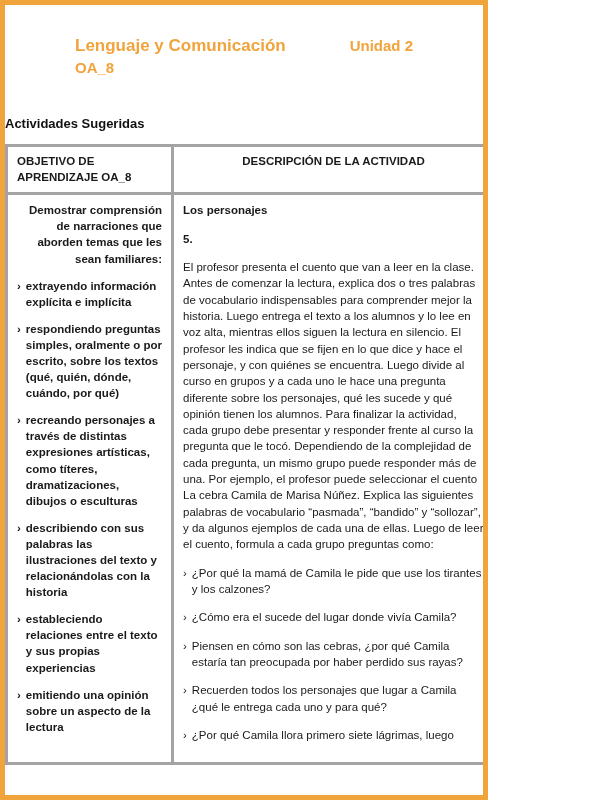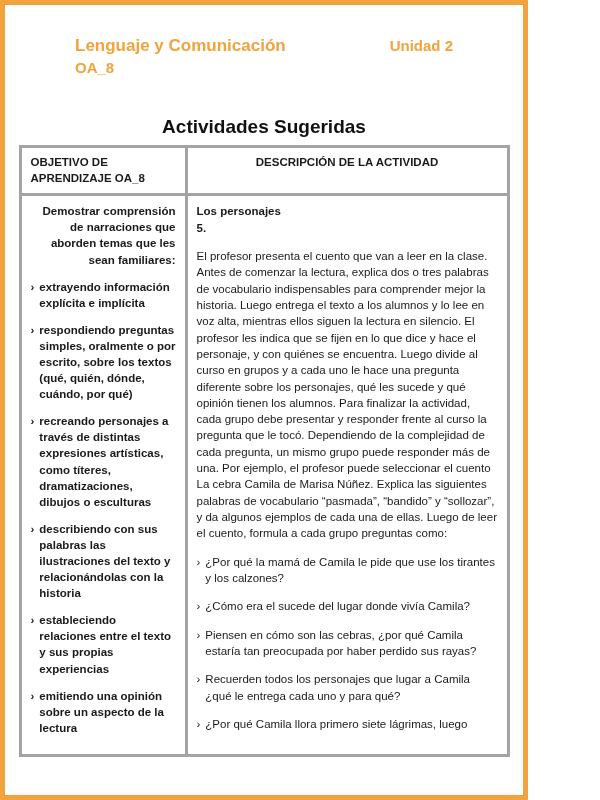--- a/index.html
+++ b/index.html
@@ -4,47 +4,46 @@
 <style>
   * { margin: 0; padding: 0; box-sizing: border-box; }
   html, body { background: #ffffff; }
   body {
     width: 600px; height: 800px;
     font-family: "Liberation Sans", "DejaVu Sans", sans-serif;
     color: #1a1a1a;
     overflow: hidden;
   }
   .page {
-    width: 528px; height: 800px;
+    width: 488px; height: 800px;
     border: 5px solid #F1A33C;
     background: #ffffff;
     overflow: hidden;
     position: relative;
   }
   .page-header {
     padding: 30px 70px 0 70px;
   }
   .header-row {
     display: flex;
     justify-content: space-between;
     align-items: baseline;
     line-height: 1.35;
   }
   .subject, .unit, .oa { color: #F1A33C; font-weight: bold; }
   .subject { font-size: 17px; }
   .unit { font-size: 15px; text-align: right; }
   .grade { font-size: 15px; font-weight: bold; color: #111; }
   .oa { font-size: 15px; }
   .doc-title {
-    text-align: center;
-    font-size: 19px;
+    font-size: 13px;
     font-weight: bold;
     color: #111;
     margin-top: 38px;
-    margin-bottom: 7px;
+    margin-bottom: 13px;
   }
   table.activity-table {
     border-collapse: collapse;
     width: 488px;
     margin: 0 auto;
     table-layout: fixed;
   }
   .activity-table th, .activity-table td {
     border: 3px solid #a3a3a3;
     vertical-align: top;
@@ -72,21 +71,21 @@
   }
   .objective-cell .intro { margin-bottom: 11px; text-align: right; }
   .bullet {
     display: flex;
     margin-bottom: 11px;
   }
   .bullet .marker {
     flex: 0 0 auto;
     margin-right: 5px;
   }
-  .desc-cell .subtitle { font-weight: bold; }
+  .desc-cell .subtitle { font-weight: bold; margin-bottom: 12px; }
   .desc-cell .act-number { font-weight: bold; margin-bottom: 12px; }
   .desc-cell .body-text { margin-bottom: 12px; }
   .question {
     display: flex;
     margin-bottom: 12px;
   }
   .question .marker {
     flex: 0 0 auto;
     margin-right: 5px;
   }

